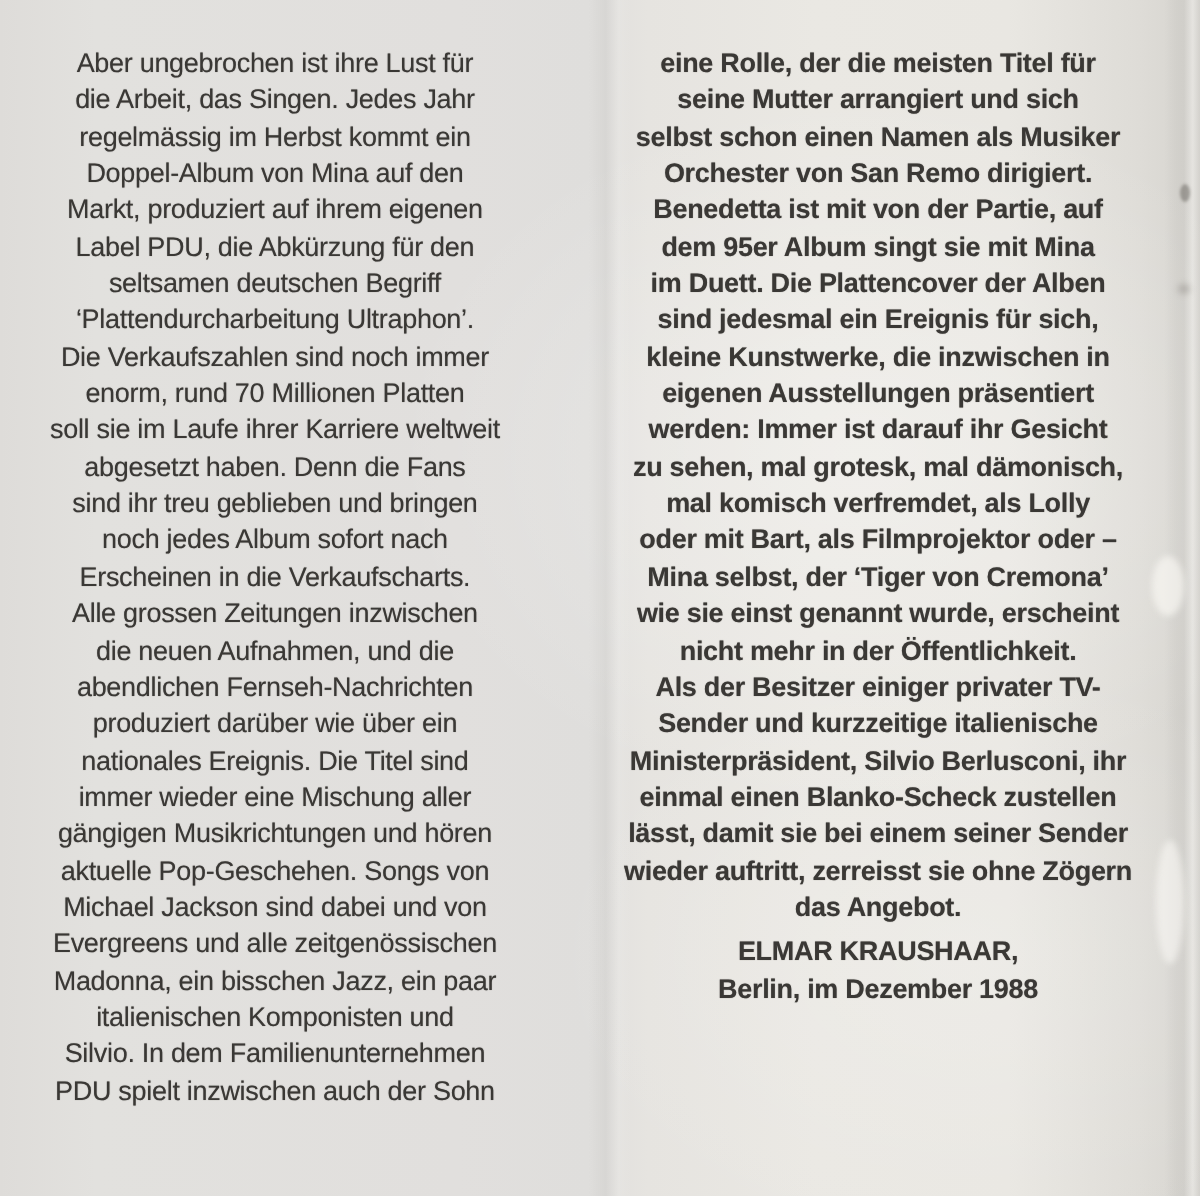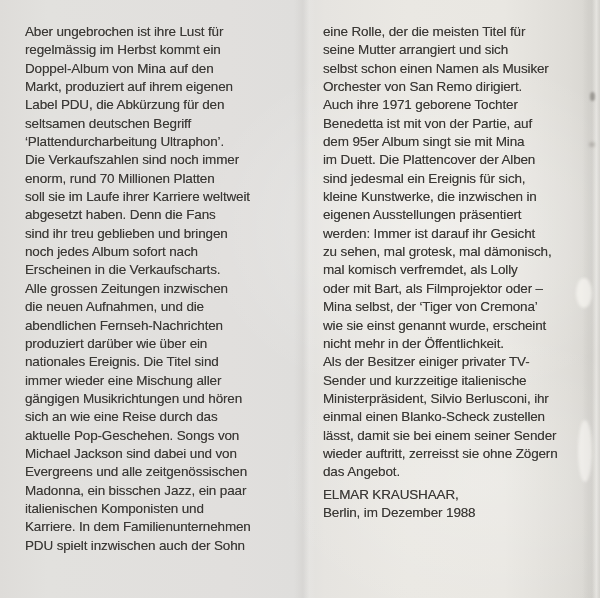--- a/index.html
+++ b/index.html
@@ -66,75 +66,75 @@
   }
   .col {
     position: absolute;
     top: 23px;
     color: #3a3835;
     font-size: 13.5px;
     line-height: 18.35px;
     letter-spacing: -0.15px;
     white-space: nowrap;
     text-shadow: 0 0 0.5px rgba(58,56,53,0.55);
+    text-align: center;
   }
   .col.left  { left: 25px; }
-  .col.right { left: 323px; }
+  .col.right { left: 312px; font-weight: bold; }
   .sig { margin-top: 4px; }
 </style>
 </head>
 <body>
 
 <div class="page">
   <div class="fold"></div>
   <div class="edge"></div>
   <div class="mark mark1"></div>
   <div class="mark mark4"></div>
   <div class="mark mark2"></div>
   <div class="mark mark3"></div>
 
   <div class="col left">
       <div class="line">Aber ungebrochen ist ihre Lust für</div>
+      <div class="line">die Arbeit, das Singen. Jedes Jahr</div>
       <div class="line">regelmässig im Herbst kommt ein</div>
       <div class="line">Doppel-Album von Mina auf den</div>
       <div class="line">Markt, produziert auf ihrem eigenen</div>
       <div class="line">Label PDU, die Abkürzung für den</div>
       <div class="line">seltsamen deutschen Begriff</div>
       <div class="line">‘Plattendurcharbeitung Ultraphon’.</div>
       <div class="line">Die Verkaufszahlen sind noch immer</div>
       <div class="line">enorm, rund 70 Millionen Platten</div>
       <div class="line">soll sie im Laufe ihrer Karriere weltweit</div>
       <div class="line">abgesetzt haben. Denn die Fans</div>
       <div class="line">sind ihr treu geblieben und bringen</div>
       <div class="line">noch jedes Album sofort nach</div>
       <div class="line">Erscheinen in die Verkaufscharts.</div>
       <div class="line">Alle grossen Zeitungen inzwischen</div>
       <div class="line">die neuen Aufnahmen, und die</div>
       <div class="line">abendlichen Fernseh-Nachrichten</div>
       <div class="line">produziert darüber wie über ein</div>
       <div class="line">nationales Ereignis. Die Titel sind</div>
       <div class="line">immer wieder eine Mischung aller</div>
       <div class="line">gängigen Musikrichtungen und hören</div>
-      <div class="line">sich an wie eine Reise durch das</div>
       <div class="line">aktuelle Pop-Geschehen. Songs von</div>
       <div class="line">Michael Jackson sind dabei und von</div>
       <div class="line">Evergreens und alle zeitgenössischen</div>
       <div class="line">Madonna, ein bisschen Jazz, ein paar</div>
       <div class="line">italienischen Komponisten und</div>
-      <div class="line">Karriere. In dem Familienunternehmen</div>
+      <div class="line">Silvio. In dem Familienunternehmen</div>
       <div class="line">PDU spielt inzwischen auch der Sohn</div>
     </div>
 
   <div class="col right">
     <div>
         <div class="line">eine Rolle, der die meisten Titel für</div>
         <div class="line">seine Mutter arrangiert und sich</div>
         <div class="line">selbst schon einen Namen als Musiker</div>
         <div class="line">Orchester von San Remo dirigiert.</div>
-        <div class="line">Auch ihre 1971 geborene Tochter</div>
         <div class="line">Benedetta ist mit von der Partie, auf</div>
         <div class="line">dem 95er Album singt sie mit Mina</div>
         <div class="line">im Duett. Die Plattencover der Alben</div>
         <div class="line">sind jedesmal ein Ereignis für sich,</div>
         <div class="line">kleine Kunstwerke, die inzwischen in</div>
         <div class="line">eigenen Ausstellungen präsentiert</div>
         <div class="line">werden: Immer ist darauf ihr Gesicht</div>
         <div class="line">zu sehen, mal grotesk, mal dämonisch,</div>
         <div class="line">mal komisch verfremdet, als Lolly</div>
         <div class="line">oder mit Bart, als Filmprojektor oder –</div>

